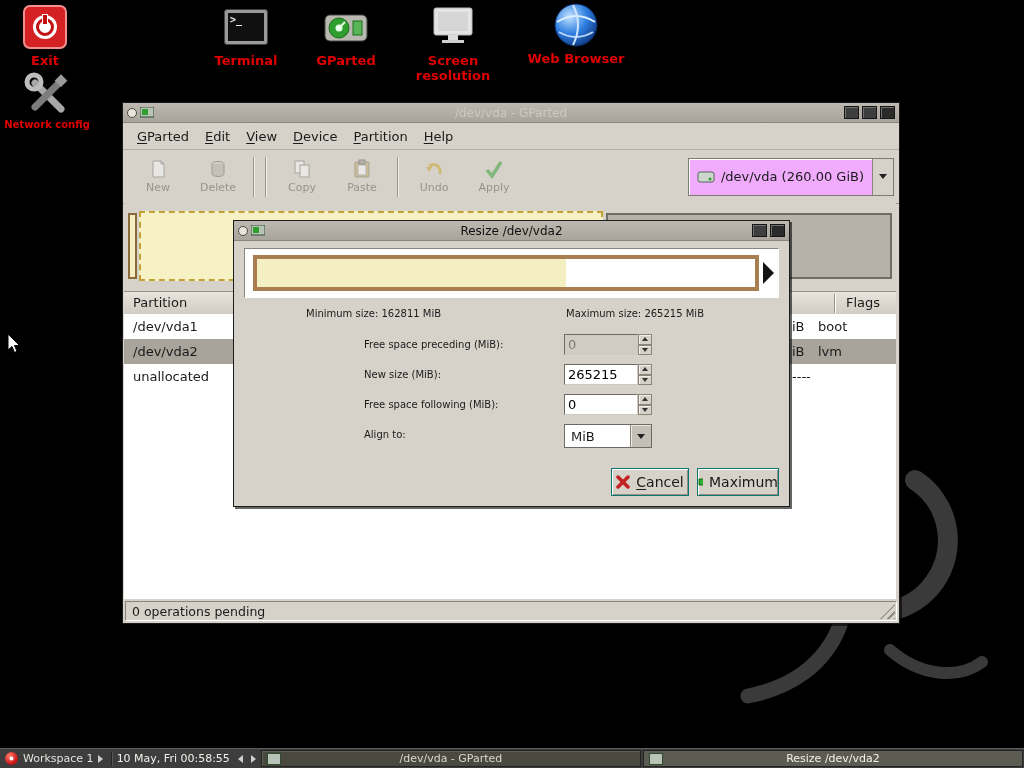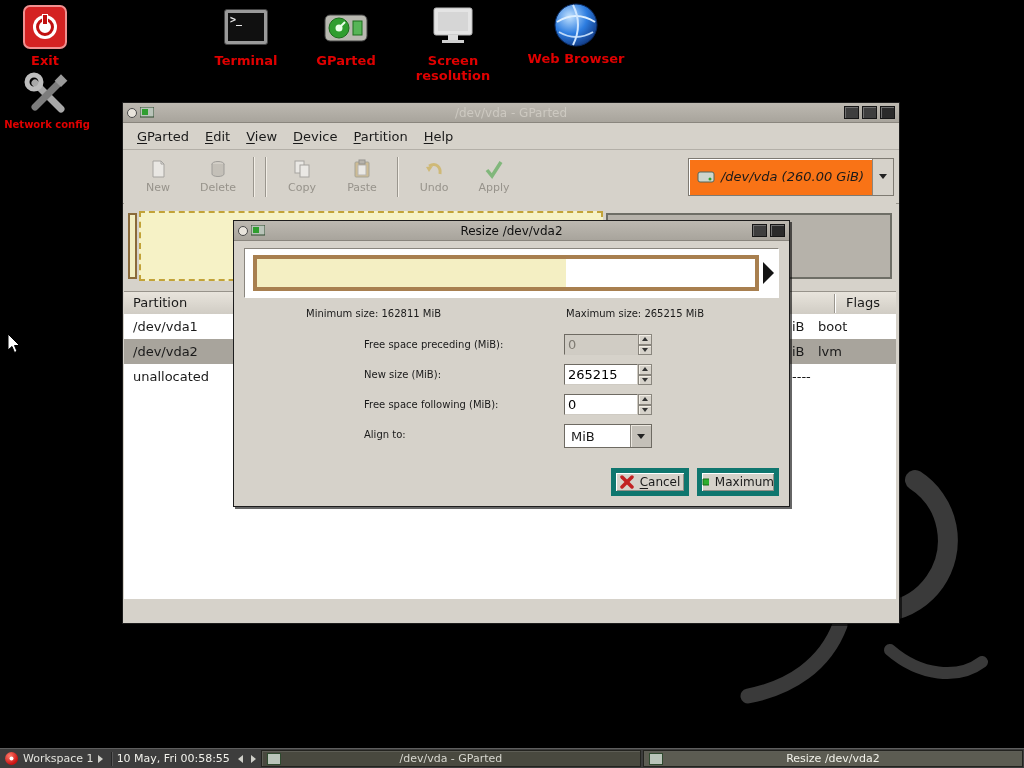--- a/index.html
+++ b/index.html
@@ -34,22 +34,22 @@
   
   #gparted{left:122px;top:102px;width:776px;height:520px;}
   .menubar{display:flex;align-items:center;height:26px;padding:0 6px;border-bottom:1px solid #b3afa7;font-size:13px;}
   .menu-item{padding:3px 8px;}
   .toolbar{display:flex;align-items:center;height:54px;padding:0 5px;border-bottom:1px solid #97938b;box-sizing:border-box;}
   .tbtn{min-width:52px;height:48px;display:flex;flex-direction:column;align-items:center;justify-content:center;gap:2px;
         font-size:11px;padding:0 4px;}
   .tbtn.disabled{color:#97938b;text-align:right;}
   .tbtn.disabled svg{opacity:.5;}
   .tsep{width:1px;height:40px;background:#9a968e;border-right:1px solid #f2eee6;margin:0 5px;}
-  .devcombo{margin-left:auto;display:flex;align-items:stretch;height:36px;border:1px solid #7e7a72;background:#f97316;
-            box-shadow:inset 1px 1px 0 #fff;font-style:italic;}
+  .devcombo{margin-left:auto;display:flex;align-items:stretch;height:36px;border:1px solid #7e7a72;background:#f0abfc;
+            box-shadow:inset 1px 1px 0 #fff;}
   .devcombo .val{display:flex;align-items:center;gap:6px;padding:0 8px;font-size:13px;}
   .dropbtn{width:20px;border-left:1px solid #8a867e;display:flex;align-items:center;justify-content:center;background:#d6d2ca;}
   .tri-down{width:0;height:0;border-left:4px solid transparent;border-right:4px solid transparent;border-top:5px solid #222;}
   .tri-up-s{width:0;height:0;border-left:3px solid transparent;border-right:3px solid transparent;border-bottom:4px solid #333;}
   .tri-down-s{width:0;height:0;border-left:3px solid transparent;border-right:3px solid transparent;border-top:4px solid #333;}
 
   
   .visual{position:absolute;left:1px;top:100px;width:772px;height:88px;background:#d6d2ca;}
   .part-vda1{position:absolute;left:4px;top:10px;width:9px;height:66px;background:#f2eec2;border:2px solid #8a6a3a;box-sizing:border-box;}
   .part-vda2{position:absolute;left:15px;top:8px;width:464px;height:70px;background:#f6f2c6;border:2px dashed #c2a238;box-sizing:border-box;}
@@ -88,23 +88,23 @@
             border:1px solid;border-color:#6e6a62 #cfcbc3 #cfcbc3 #6e6a62;font-size:13px;padding:1px 3px;
             font-family:"DejaVu Sans",sans-serif;}
   .inputbox:disabled{background:#d0ccc4;color:#7e7a72;}
   .spin{position:absolute;width:14px;height:21px;display:flex;flex-direction:column;}
   .spin .sb{flex:1;background:#d6d2ca;border:1px solid #8a867e;display:flex;align-items:center;justify-content:center;box-shadow:inset 1px 1px 0 #f2eee6;}
   .combo{position:absolute;left:330px;top:203px;width:88px;height:24px;border:1px solid #6e6a62;background:#fff;
          display:flex;align-items:stretch;box-sizing:border-box;}
   .combo .cval{flex:1;display:flex;align-items:center;padding-left:6px;font-size:13px;}
   .combo .cbtn{width:20px;background:#c4c0b8;border-left:1px solid #8a867e;display:flex;align-items:center;justify-content:center;
                box-shadow:inset 1px 1px 0 #ece8e0;}
-  .pbtn{position:absolute;height:28px;background:#d6d2ca;border:5px solid #0f766e;
+  .pbtn{position:absolute;height:28px;background:#d6d2ca;border:1px solid #0f766e;
         box-shadow:inset 1px 1px 0 #fff, inset -1px -1px 0 #938f87;display:flex;align-items:center;justify-content:center;gap:6px;
-        font-size:12px;box-sizing:border-box;}
+        font-size:14px;box-sizing:border-box;}
 
   
   #taskbar{position:absolute;left:0;top:748px;width:1024px;height:20px;background:#3d3d3d;border-top:1px solid #5e5e5e;
            display:flex;align-items:center;color:#e2e2dc;font-size:11px;z-index:30;box-sizing:border-box;}
   .tb-sep{width:1px;height:14px;background:#262626;border-right:1px solid #585858;margin:0 4px;}
   .tb-red{width:13px;height:13px;border-radius:50%;background:radial-gradient(circle at 35% 30%,#ff7a6a,#c81010 70%);
           margin:0 5px;display:flex;align-items:center;justify-content:center;}
   .tb-arrow-r{width:0;height:0;border-top:4px solid transparent;border-bottom:4px solid transparent;border-left:5px solid #cfcfc9;margin:0 4px;}
   .tb-arrow-l{width:0;height:0;border-top:4px solid transparent;border-bottom:4px solid transparent;border-right:5px solid #cfcfc9;margin:0 4px;}
   .tasks{flex:1;display:flex;height:100%;padding:1px;box-sizing:border-box;gap:2px;}
@@ -319,20 +319,24 @@
         <span class="c-size">iB</span>
         <span class="c-flags">lvm</span>
       </div>
       <div class="trow">
         <span class="c-name">unallocated</span>
         <span class="c-size">----</span>
         <span class="c-flags"></span>
       </div>
     </div>
 
+    <div class="statusbar">
+      <span>0 operations pending</span>
+      <div class="grip"></div>
+    </div>
   </div>
 
   <div id="dialog" class="win">
     <div class="titlebar">
       <div class="tb-icons">
         <span class="circle-ic"></span>
         <svg width="14" height="11">
           <rect x="0" y="0" width="14" height="10" fill="#b9c4b9" stroke="#2f4a2f"></rect>
           <rect x="2" y="2" width="6" height="6" fill="#2f9e2f"></rect>
         </svg>

